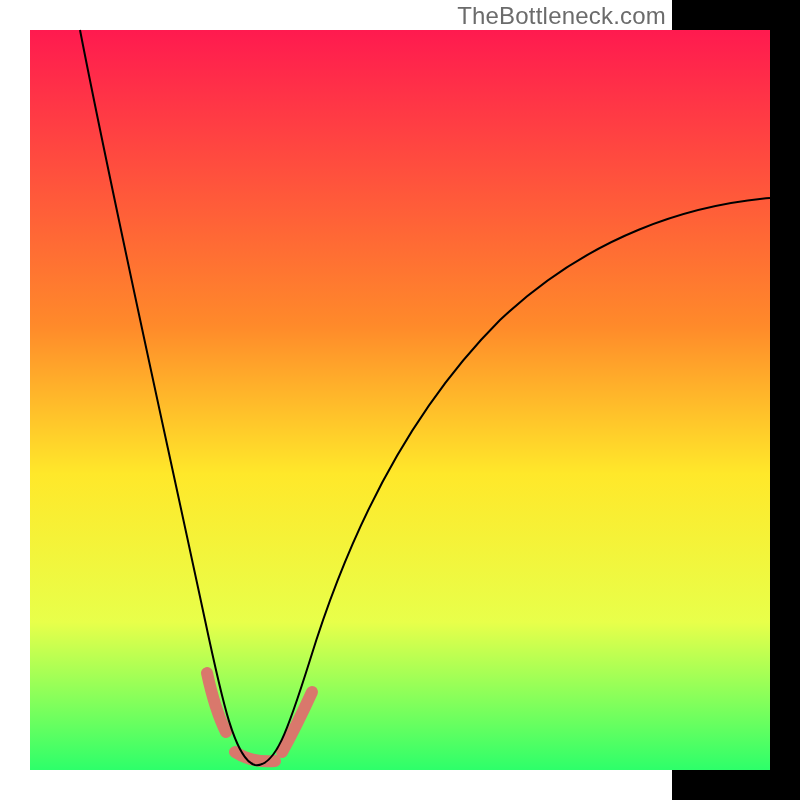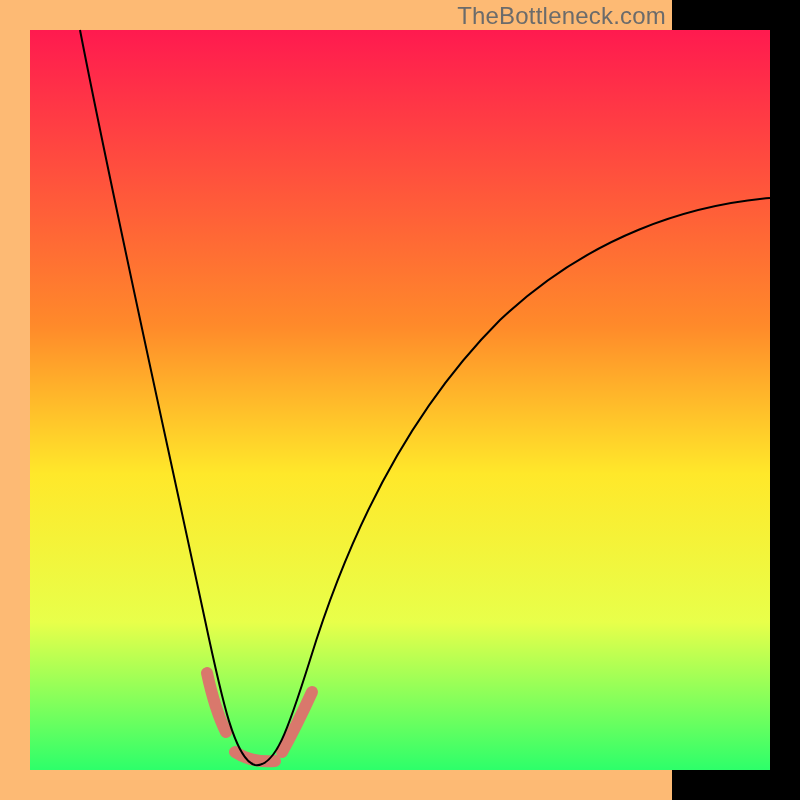--- a/index.html
+++ b/index.html
@@ -1,21 +1,21 @@
 <!DOCTYPE html>
 <html style="--c-top: #ff1a4f; --c-mid1: #ff8a2a; --c-mid2: #ffe82a; --c-mid3: #e8ff4a; --c-bot: #2dff6a; --band: #d9786c;"><head>
 <meta charset="utf-8">
 <style>
   * { margin: 0; padding: 0; box-sizing: border-box; }
   html, body { width: 800px; height: 800px; overflow: hidden; background: #000; }
   .stage {
     position: relative;
     width: 672px;
     height: 800px;
-    background: #fdba74;
+    background: #ffffff;
   }
   .plot-area {
     position: absolute;
     left: 30px;
     top: 30px;
     width: 740px;
     height: 740px;
     background: linear-gradient(
       to bottom,
       var(--c-top) 0%,

